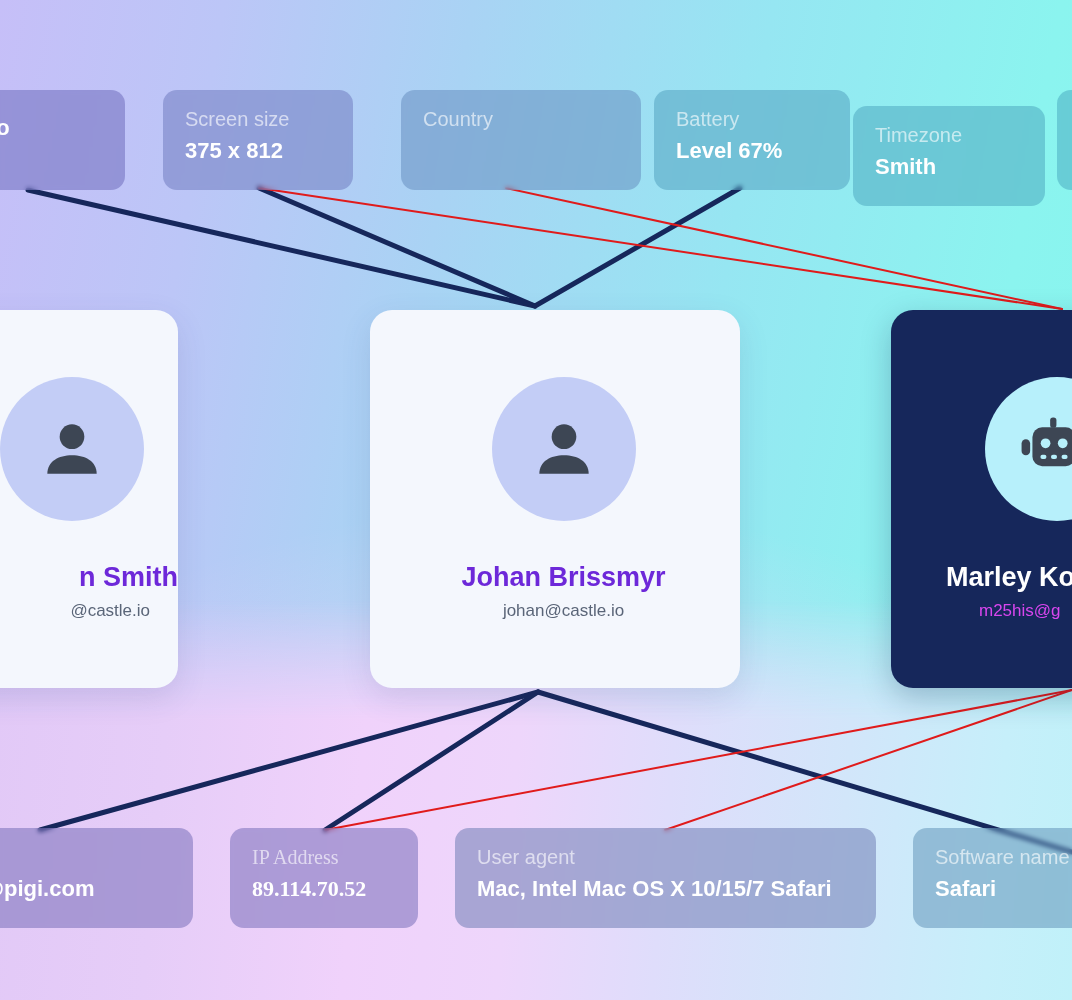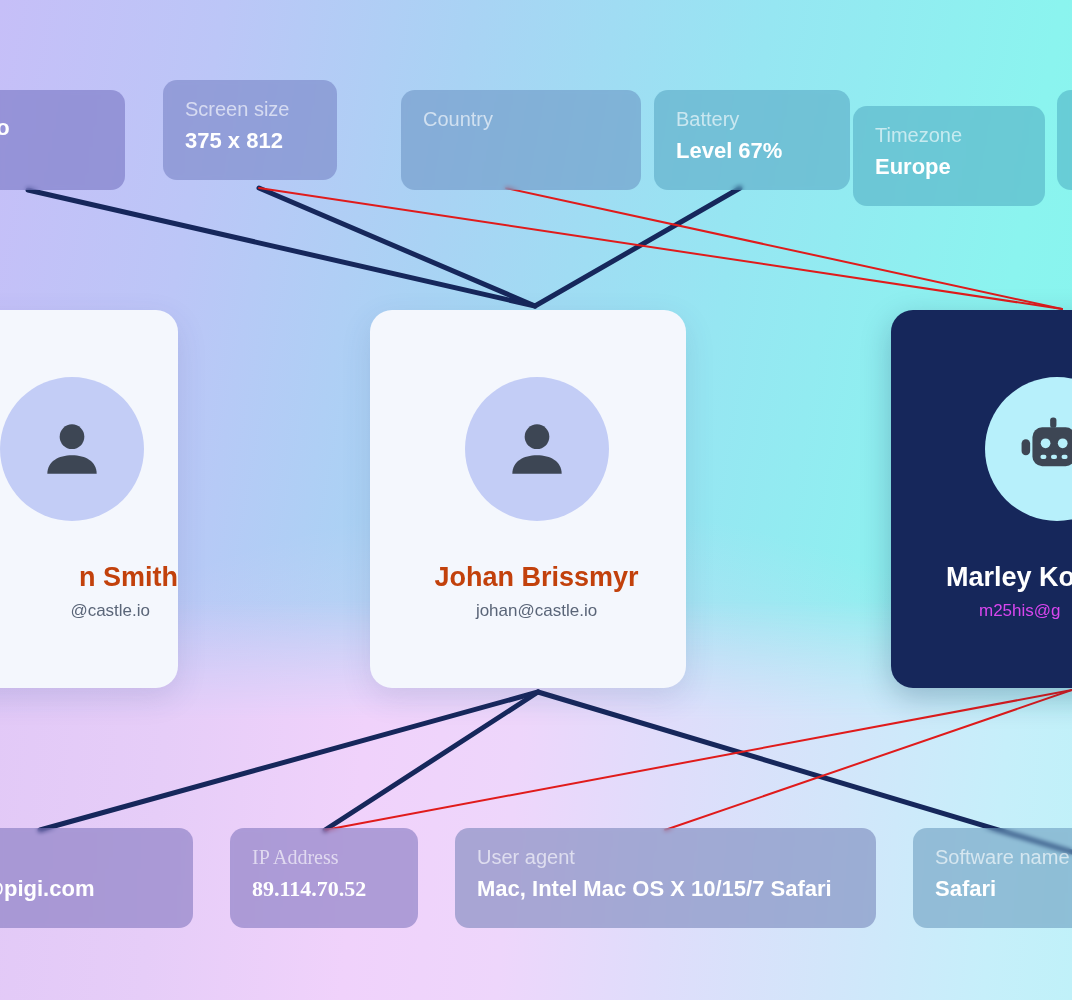--- a/index.html
+++ b/index.html
@@ -82,21 +82,21 @@
   .avatar.person { background:#c3cdf6; }
   .avatar.bot    { background:#b7f0fb; }
   .avatar svg { display:block; }
 
   .user-name {
     font-size:27px; font-weight:700; white-space:nowrap; line-height:1.1;
   }
   .user-mail {
     font-size:17px; font-weight:400; white-space:nowrap; line-height:1.1; margin-top:9px;
   }
-  .light .user-name { color:#c2410c; }
+  .light .user-name { color:#6d28d9; }
   .light .user-mail { color:#5a6578; }
   .dark  .user-name { color:#ffffff; }
   .dark  .user-mail { color:#d946ef; }
 </style>
 </head>
 <body>
 
 <div id="bg-lower"></div>
 
 <svg id="edges" viewBox="0 0 1072 1000" xmlns="http://www.w3.org/2000/svg">
@@ -110,34 +110,34 @@
     <line x1="538" y1="692" x2="1072" y2="852" stroke="#16275b" stroke-width="5" stroke-linecap="round"></line>
     <line x1="325" y1="830" x2="1072" y2="690" stroke="#e01b1b" stroke-width="2" stroke-linecap="round"></line>
     <line x1="665" y1="830" x2="1072" y2="690" stroke="#e01b1b" stroke-width="2" stroke-linecap="round"></line>
   </svg>
 
 <div id="top-attrs">
     <div class="attr-card" style="left: -60px; top: 90px; width: 185px; height: 100px; background: rgba(112, 110, 190, 0.55); padding-left: 0px;">
       <div class="attr-label"></div>
       <div class="attr-value">ncisco</div>
     </div>
-    <div class="attr-card" style="left: 163px; top: 80px; width: 174px; height: 100px; background: rgba(110, 120, 190, 0.52);">
+    <div class="attr-card" style="left: 163px; top: 90px; width: 190px; height: 100px; background: rgba(110, 120, 190, 0.52);">
       <div class="attr-label">Screen size</div>
       <div class="attr-value">375 x 812</div>
     </div>
     <div class="attr-card" style="left: 377px; top: 90px; width: 240px; height: 100px; background: rgba(100, 140, 190, 0.52); margin-left: 24px;">
       <div class="attr-label">Country</div>
     </div>
     <div class="attr-card" style="left: 654px; top: 90px; width: 196px; height: 100px; background: rgba(80, 160, 190, 0.52);">
       <div class="attr-label">Battery</div>
       <div class="attr-value">Level 67%</div>
     </div>
     <div class="attr-card" style="left: 853px; top: 106px; width: 192px; height: 100px; background: rgba(75, 165, 190, 0.52);">
       <div class="attr-label">Timezone</div>
-      <div class="attr-value">Europe</div>
+      <div class="attr-value">Smith</div>
     </div>
     <div class="attr-card" style="left: 1057px; top: 90px; width: 160px; height: 100px; background: rgba(72, 168, 192, 0.52);"></div>
   </div>
 <div id="bottom-attrs">
     <div class="attr-card" style="left: -70px; top: 828px; width: 263px; height: 100px; background: rgba(120, 112, 185, 0.55); padding-left: 0px;">
       <div class="attr-label">mail</div>
       <div class="attr-value">ohan@pigi.com</div>
     </div>
     <div class="attr-card" style="left: 230px; top: 828px; width: 188px; height: 100px; background: rgba(120, 112, 185, 0.55); font-family: Liberation Serif, serif;">
       <div class="attr-label">IP Address</div>
@@ -156,21 +156,21 @@
     <div class="user-card light" style="left: -75px; top: 310px; width: 253px; height: 378px; align-items: flex-end;">
       <div class="avatar person" style="width: 144px; height: 144px; margin-right: 34px;">
         <svg width="74" height="74" viewBox="0 0 24 24" aria-hidden="true">
           <circle cx="12" cy="8" r="4" fill="#3d4654"></circle>
           <path d="M4 20c0-4 3.6-6 8-6s8 2 8 6z" fill="#3d4654"></path>
         </svg>
       </div>
       <div class="user-name" style="margin-top: 42px; align-self: flex-end; margin-right: 0px;">n Smith</div>
       <div class="user-mail" style="align-self: flex-end; margin-right: 28px;">@castle.io</div>
     </div>
-    <div class="user-card light" style="left: 370px; top: 310px; width: 316px; height: 378px; padding-left: 17px;">
+    <div class="user-card light" style="left: 370px; top: 310px; width: 370px; height: 378px; padding-left: 17px;">
       <div class="avatar person" style="width: 144px; height: 144px;">
         <svg width="74" height="74" viewBox="0 0 24 24" aria-hidden="true">
           <circle cx="12" cy="8" r="4" fill="#3d4654"></circle>
           <path d="M4 20c0-4 3.6-6 8-6s8 2 8 6z" fill="#3d4654"></path>
         </svg>
       </div>
       <div class="user-name" style="margin-top: 42px;">Johan Brissmyr</div>
       <div class="user-mail">johan@castle.io</div>
     </div>
     <div class="user-card dark" style="left: 891px; top: 310px; width: 268px; height: 378px; align-items: flex-start;">

